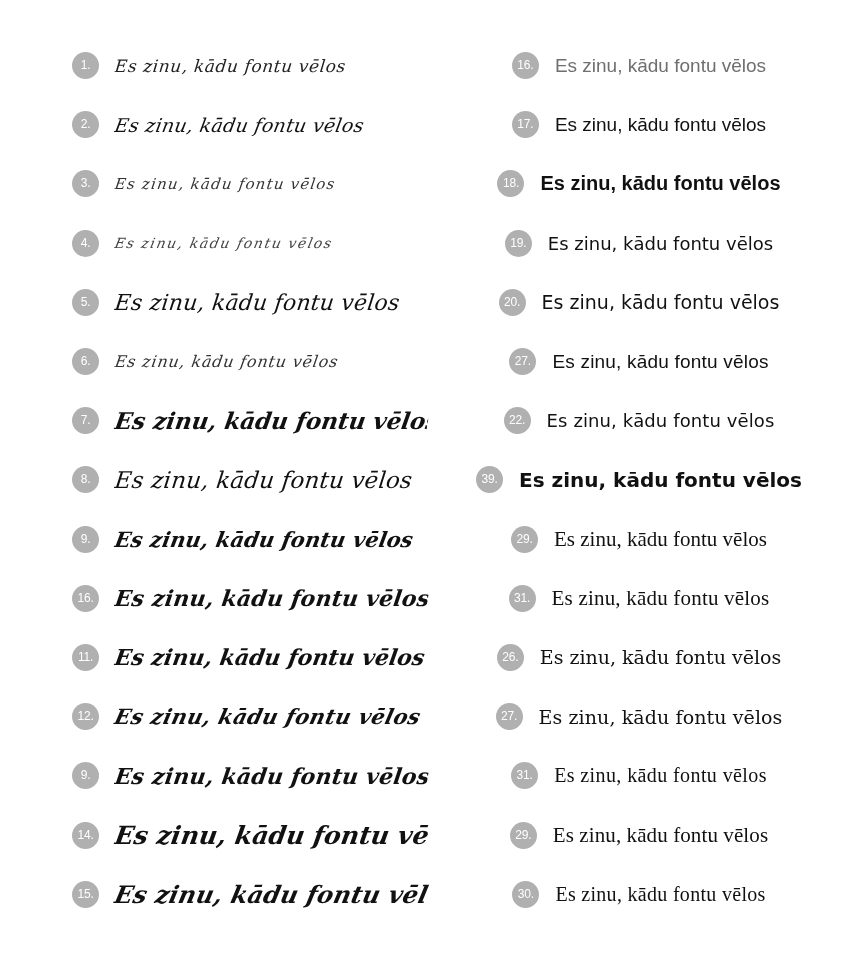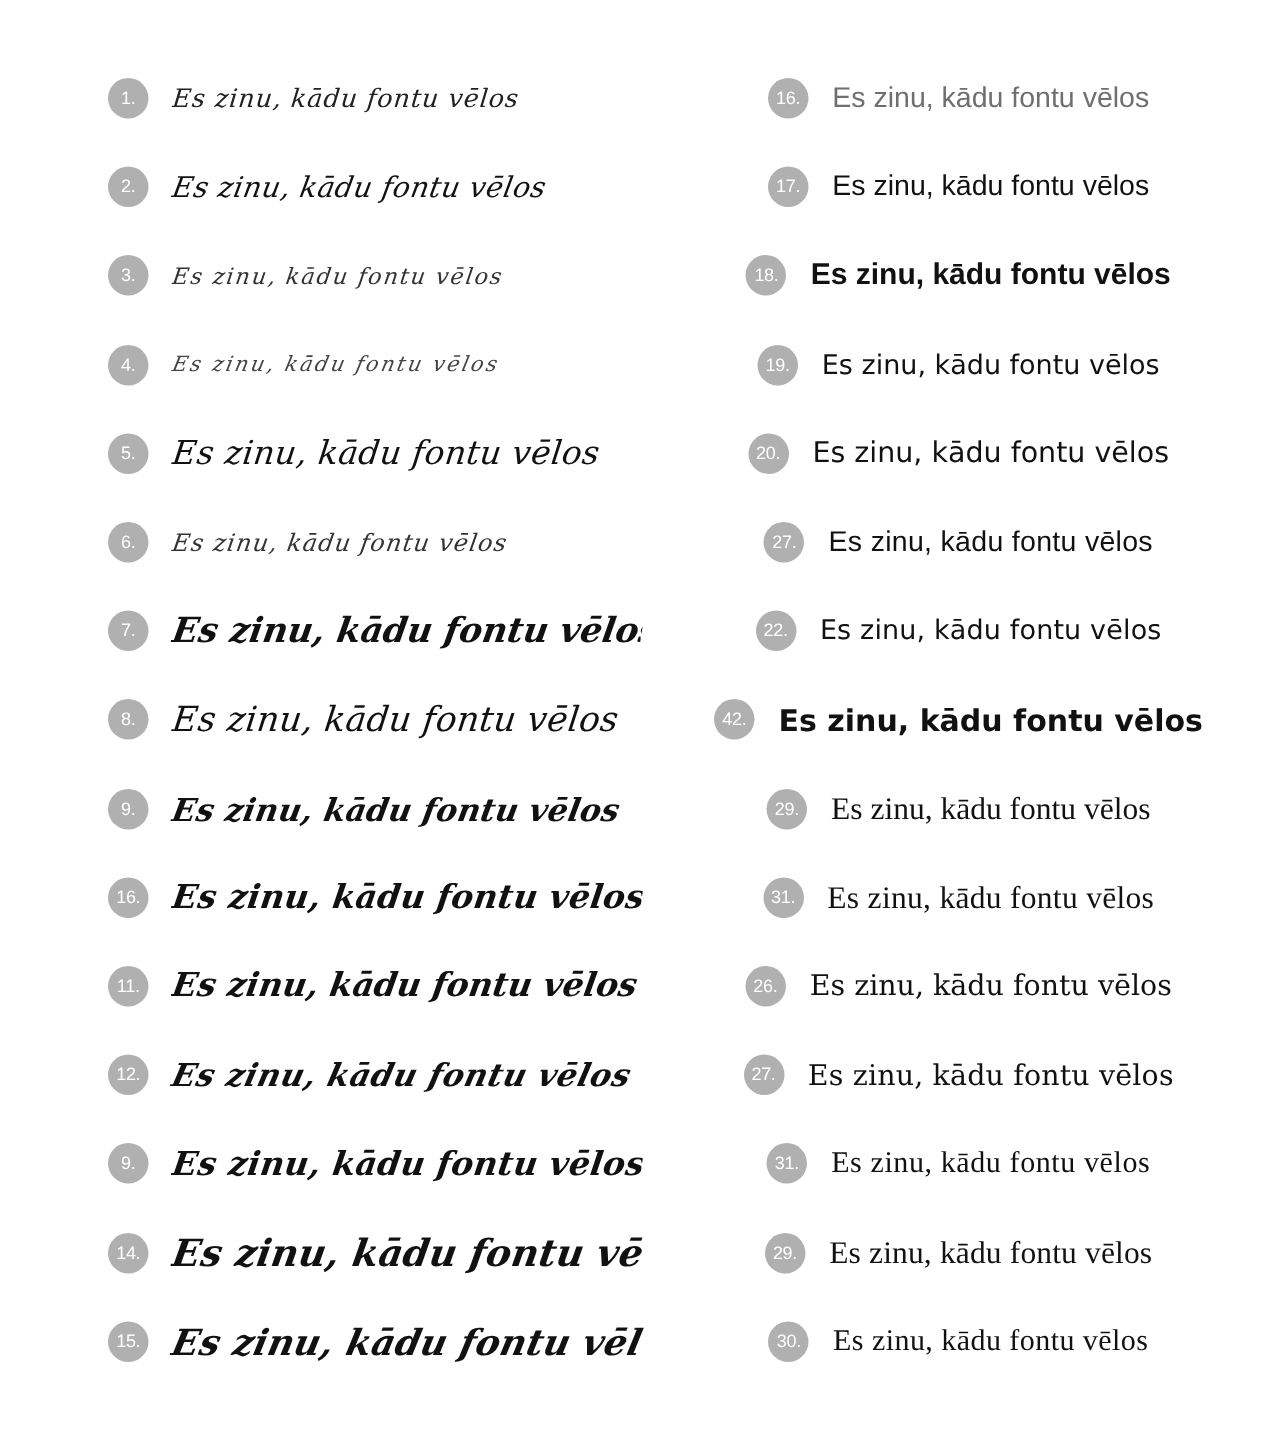--- a/index.html
+++ b/index.html
@@ -220,21 +220,21 @@
       <div class="badge">27.</div>
       <div class="sample f21">Es zinu, kādu fontu vēlos</div>
     </div>
 
     <div class="row">
       <div class="badge">22.</div>
       <div class="sample f22">Es zinu, kādu fontu vēlos</div>
     </div>
 
     <div class="row">
-      <div class="badge">42.</div>
+      <div class="badge">39.</div>
       <div class="sample f23">Es zinu, kādu fontu vēlos</div>
     </div>
 
     <div class="row">
       <div class="badge">29.</div>
       <div class="sample f24">Es zinu, kādu fontu vēlos</div>
     </div>
 
     <div class="row">
       <div class="badge">31.</div>

